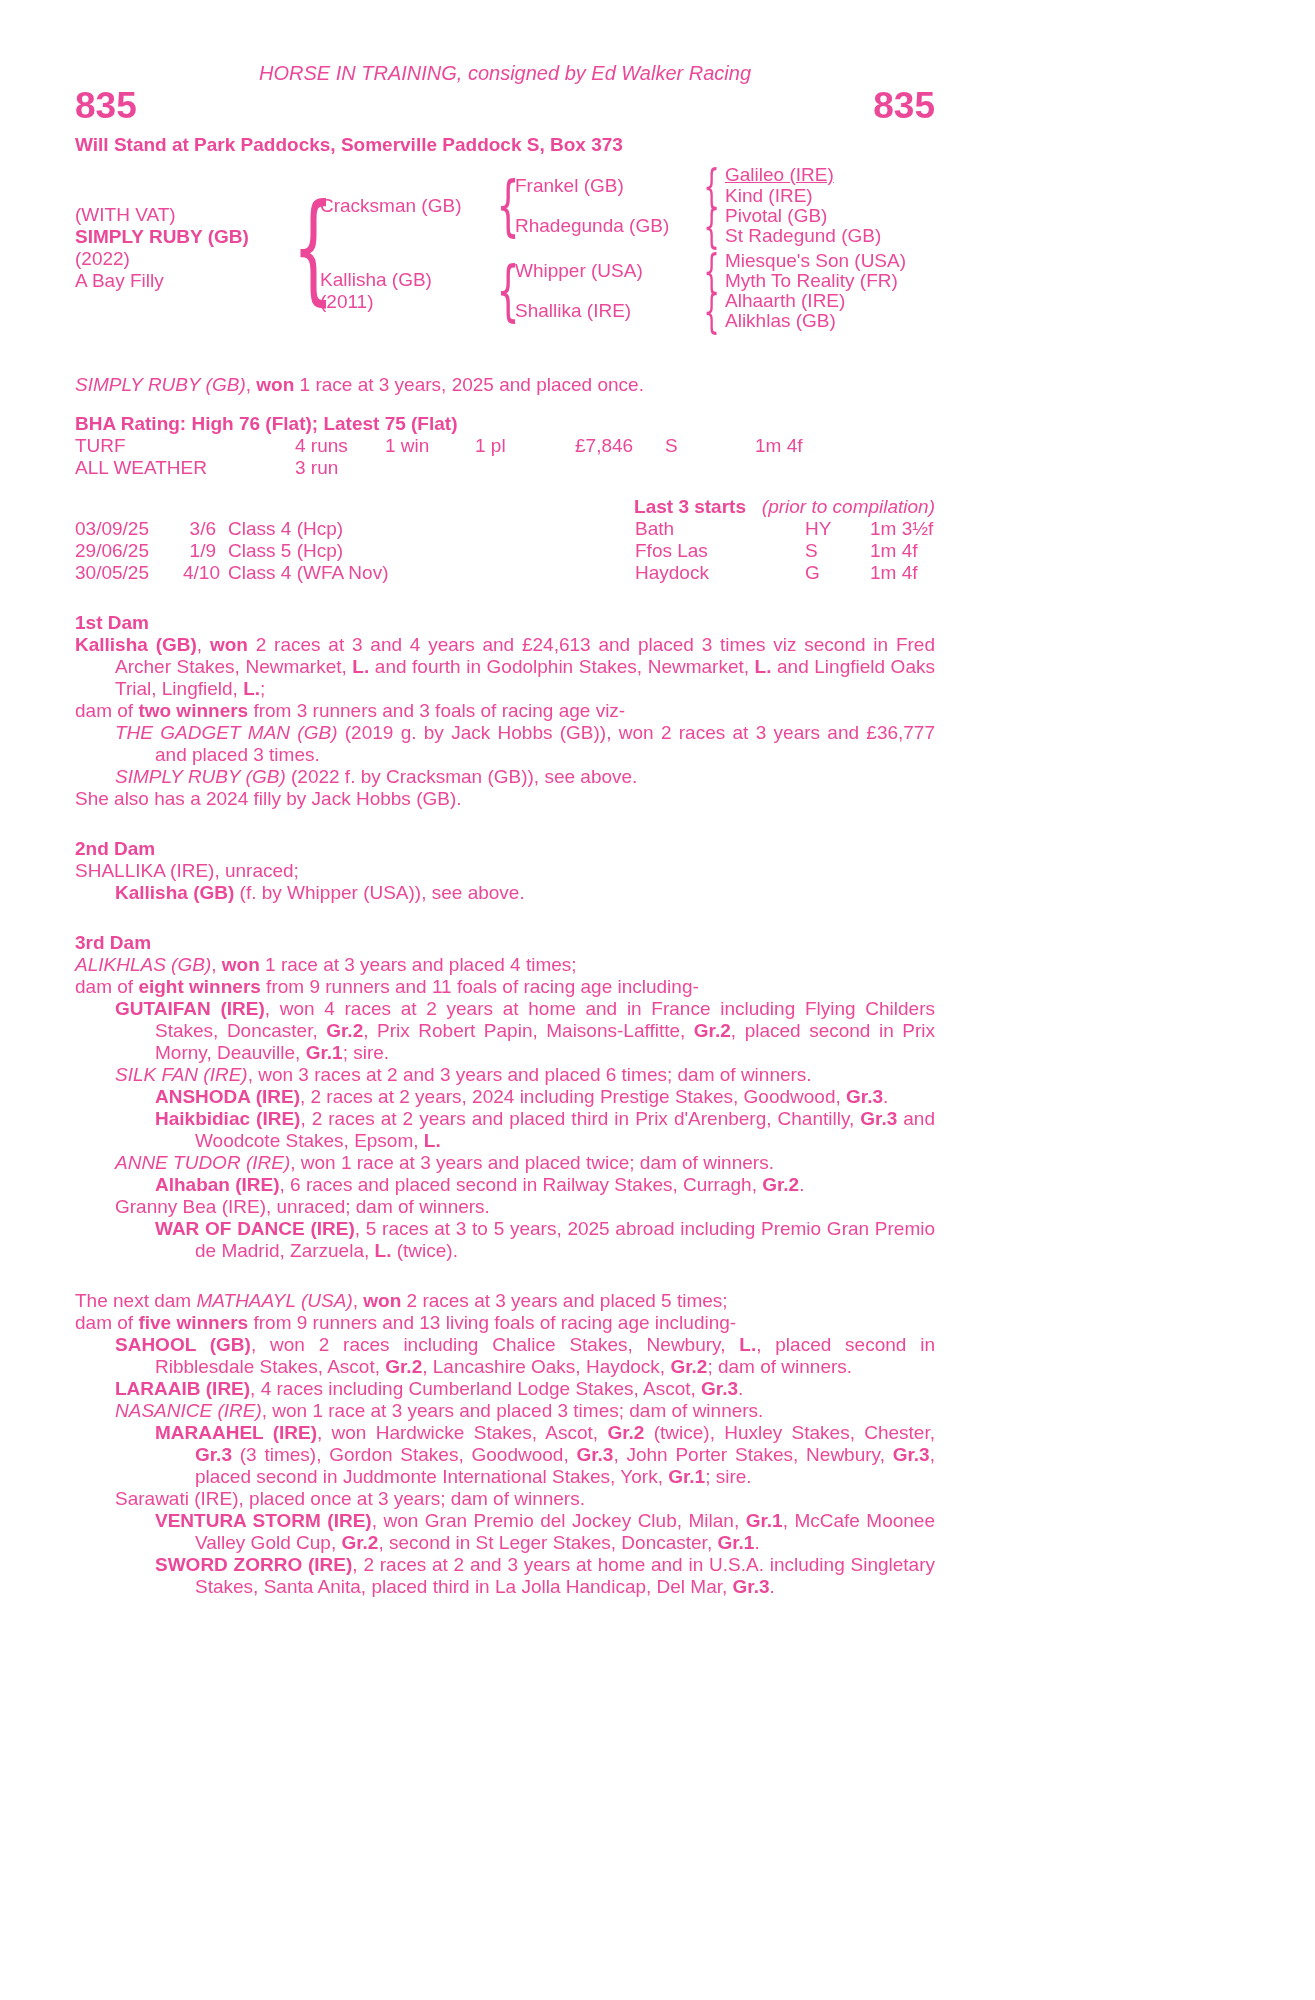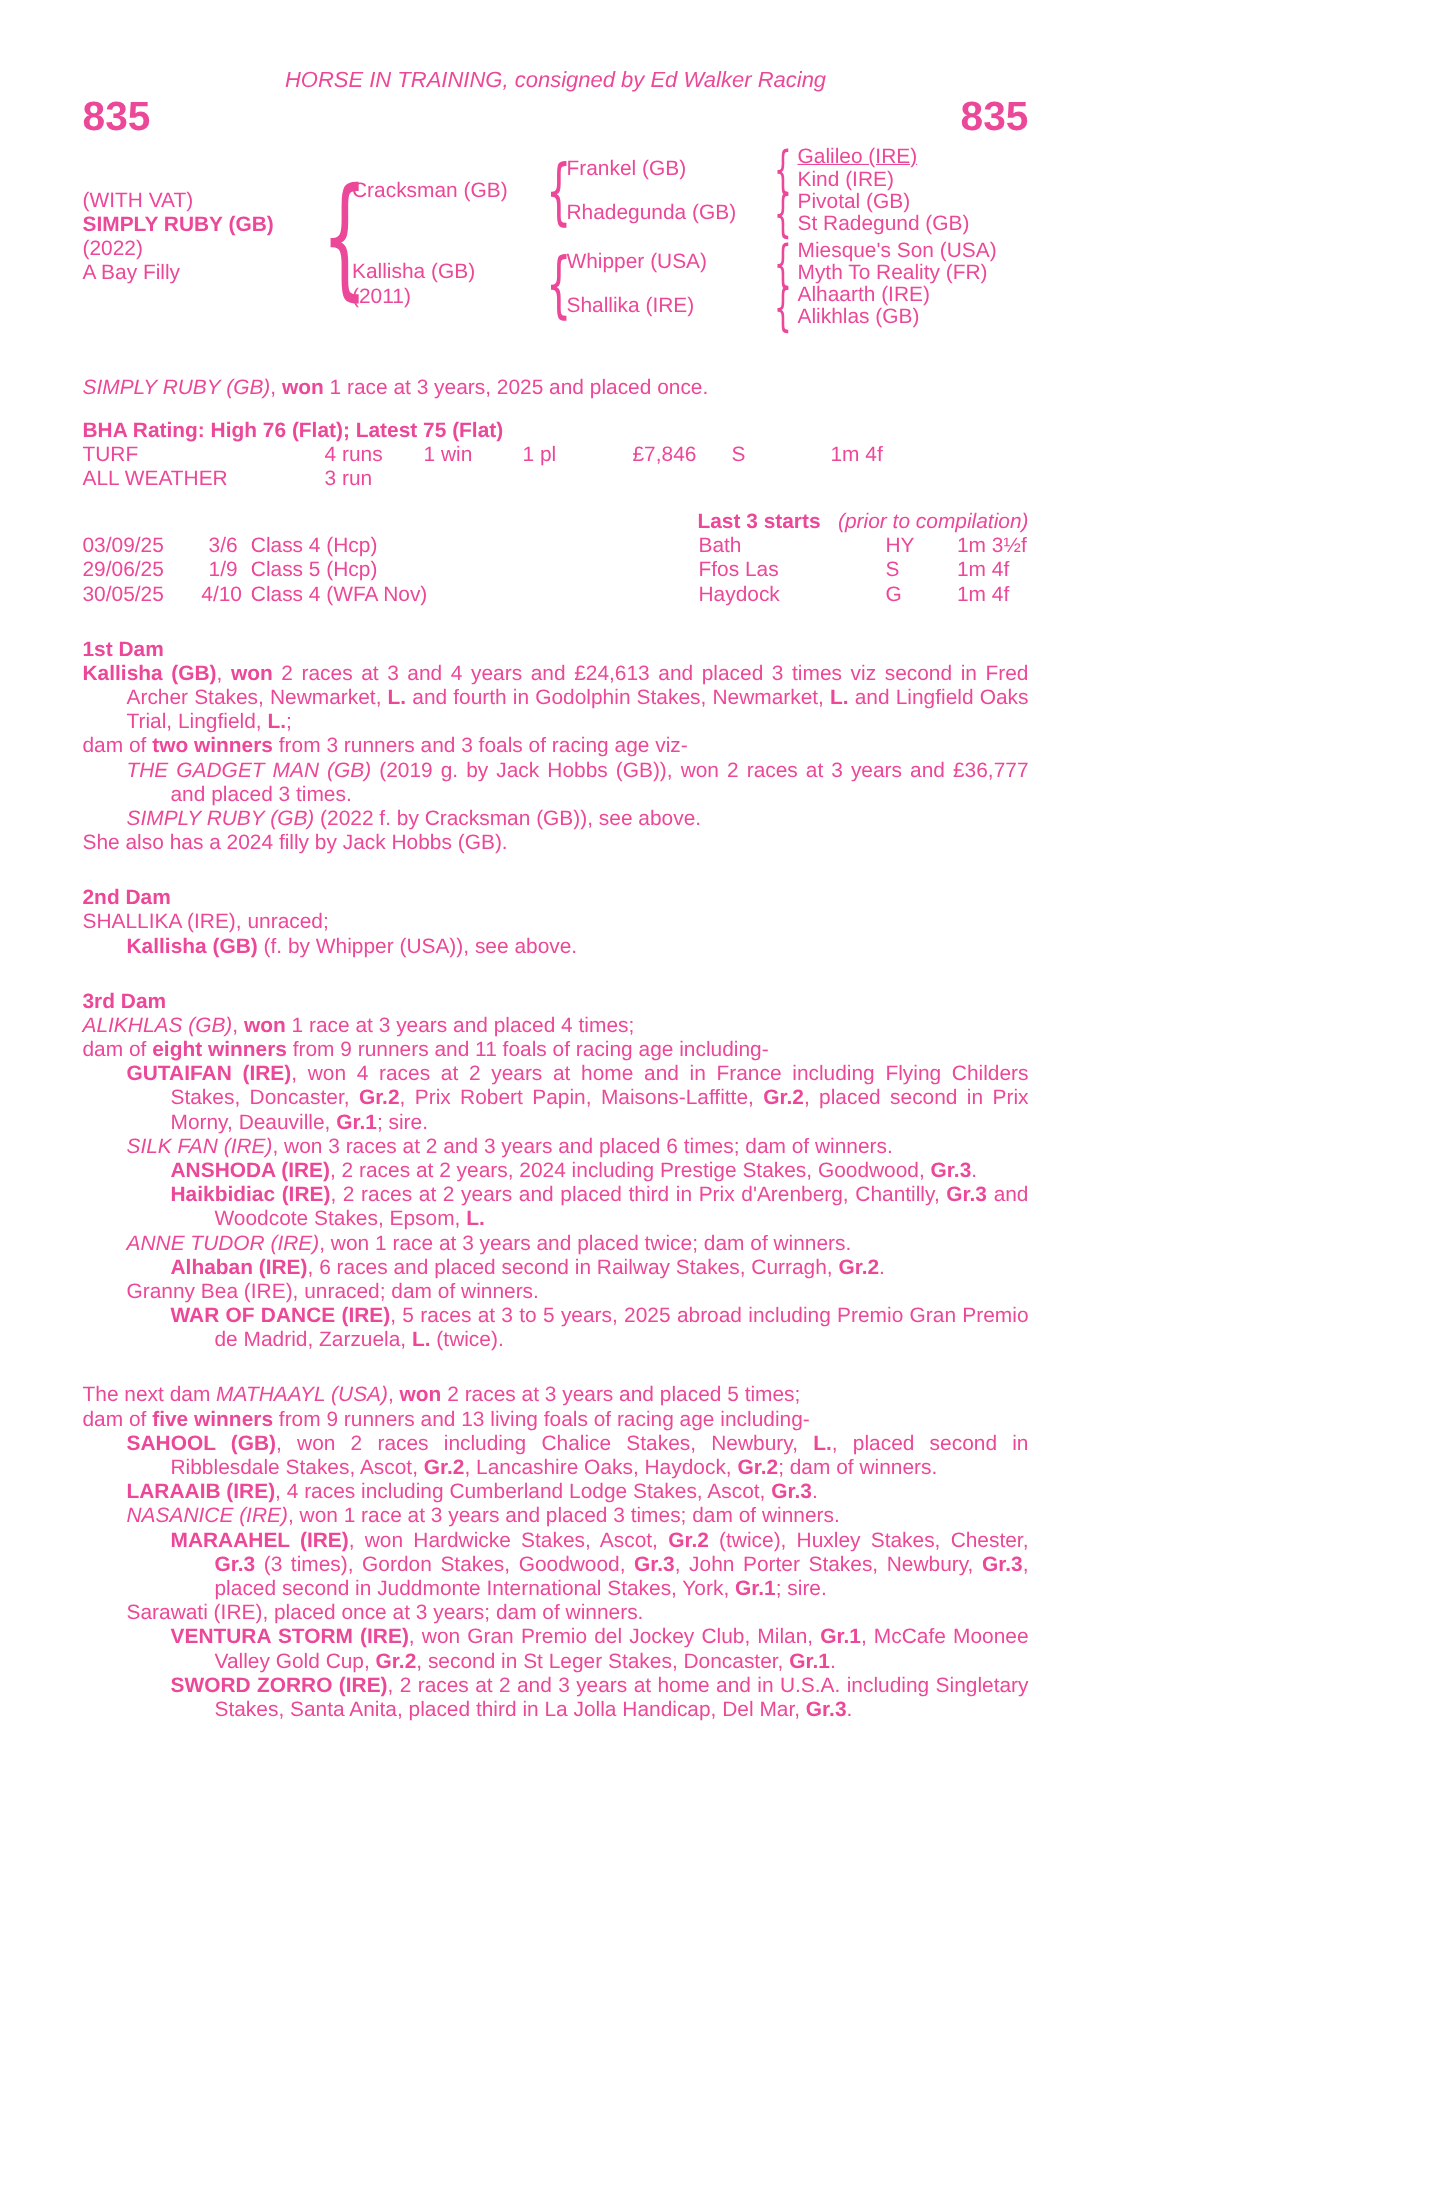--- a/index.html
+++ b/index.html
@@ -41,20 +41,21 @@
 <div class="page">
   <div class="content">
 
     <div class="consign">HORSE IN TRAINING, consigned by Ed Walker Racing</div>
 
     <div class="lots">
       <div class="lotnum">835</div>
       <div class="lotnum">835</div>
     </div>
 
+    <div class="stand">Will Stand at Park Paddocks, Somerville Paddock S, Box 373</div>
 
     <div class="tree">
 
       <div class="cell" style="left:0;top:44px;">(WITH VAT)</div>
       <div class="cell b" style="left:0;top:66px;">SIMPLY RUBY (GB)</div>
       <div class="cell" style="left:0;top:88px;">(2022)</div>
       <div class="cell" style="left:0;top:110px;">A Bay Filly</div>
 
       <span class="brace" style="left:200px;top:28px;font-size:120px;">{</span>
       <span class="brace" style="left:412px;top:13px;font-size:66px;">{</span>

